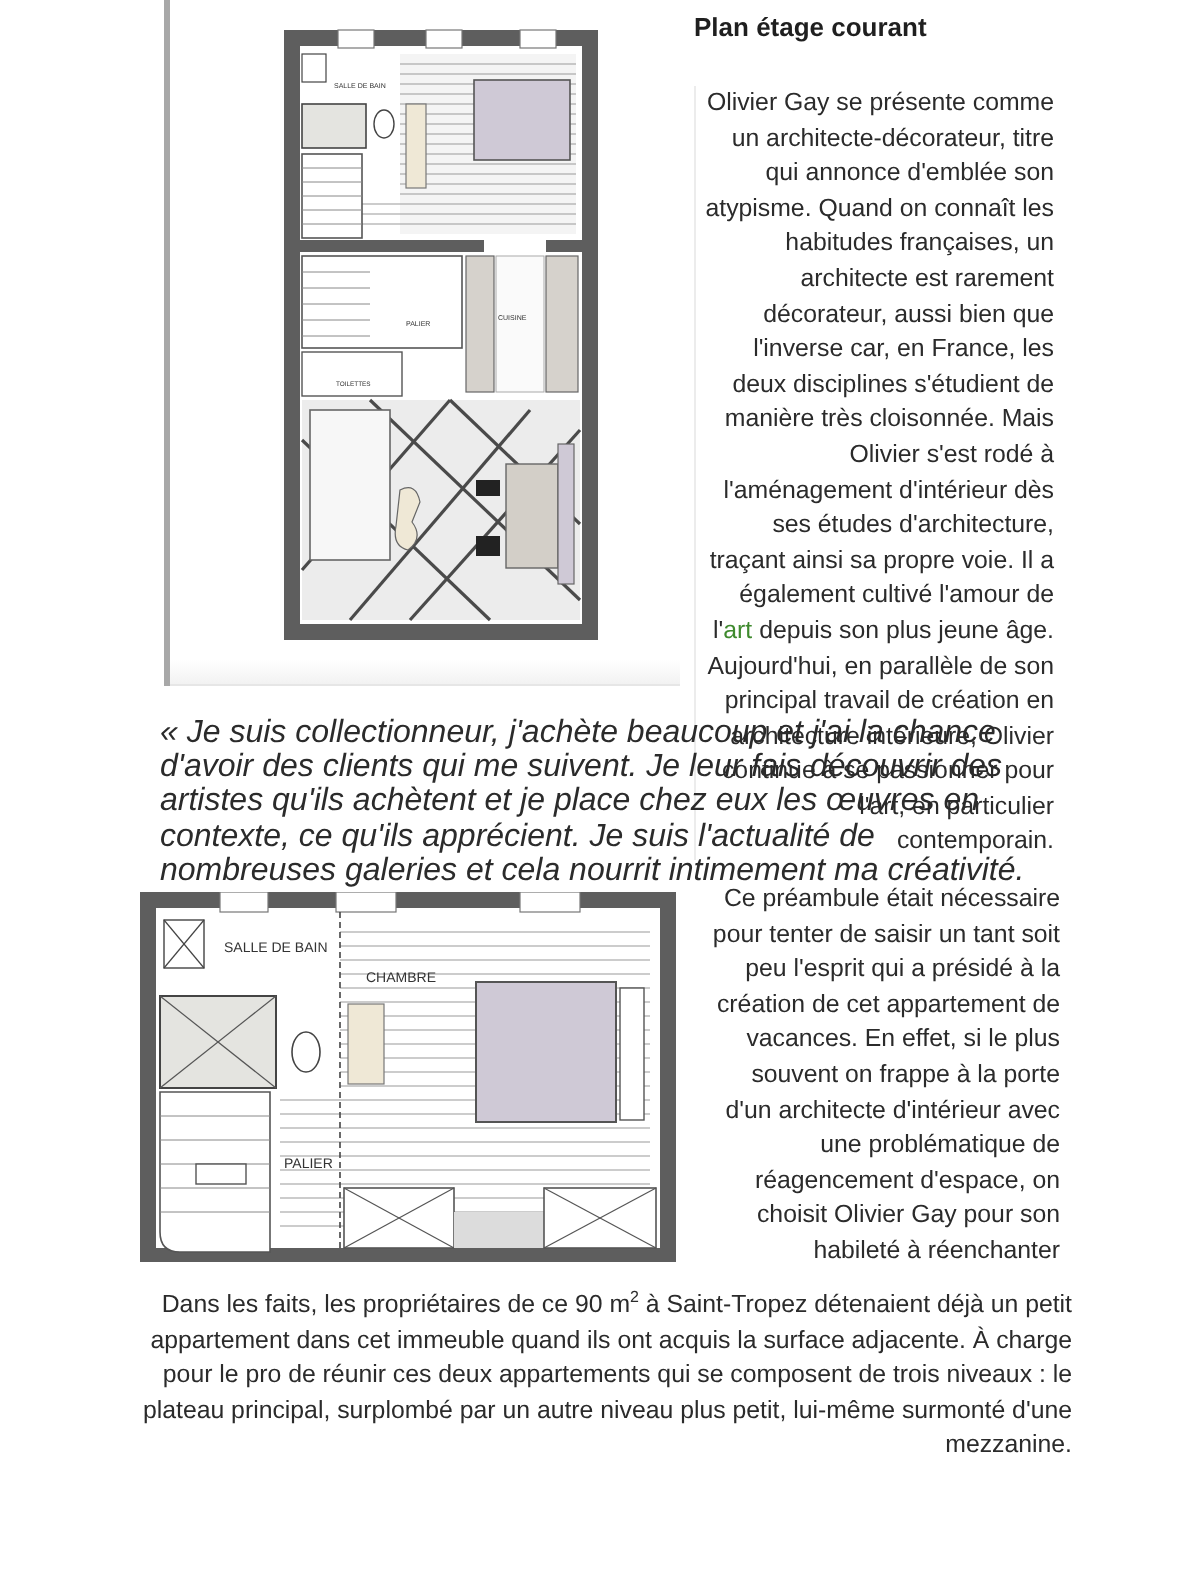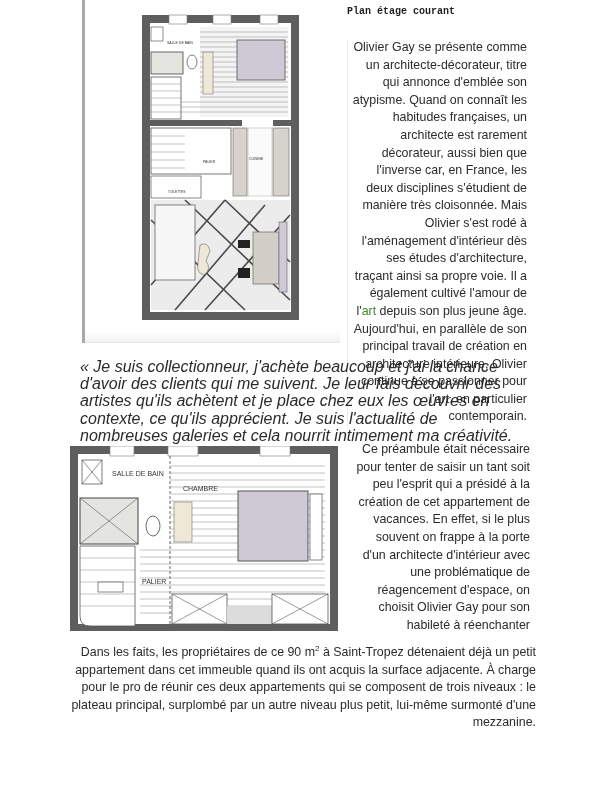--- a/index.html
+++ b/index.html
@@ -4,21 +4,21 @@
 <style>
   html, body { margin: 0; padding: 0; background: #ffffff; }
   body { width: 600px; height: 785px; overflow: hidden; position: relative;
          font-family: "Liberation Sans", sans-serif; color: #2b2b2b; }
   .fig1 { position: absolute; left: 82px; top: 0; width: 255px; height: 343px;
           border-left: 3px solid #a8a8a8; background: #ffffff; }
   .fig1 .shade { position: absolute; left: 0; right: 0; bottom: 0; height: 12px;
           background: linear-gradient(#ffffff, #f2f2f2); border-bottom: 1px solid #e6e6e6; }
   .side1 { position: absolute; left: 347px; top: 6px; width: 180px; }
   .side2 { position: absolute; left: 350px; top: 441px; width: 180px; }
-  h3 { font-size: 10px; font-weight: bold; margin: 0 0 22px 0; color: #1f1f1f; font-family: Liberation Mono, monospace; }
+  h3 { font-size: 13px; font-weight: bold; margin: 0 0 22px 0; color: #1f1f1f; }
   p { margin: 0; font-size: 12.4px; line-height: 17.6px; text-align: right; }
   .sidetext { border-left: 1px solid #ececec; padding-left: 3px; }
   .accent { color: #3f8a2e; }
   .quote { position: absolute; left: 80px; top: 358px; width: 445px;
            font-style: italic; font-size: 16px; line-height: 17.2px; }
   .fig2 { position: absolute; left: 70px; top: 446px; width: 270px; height: 190px; }
   .cont { position: absolute; left: 66px; top: 644px; width: 470px;
           font-size: 12.4px; line-height: 17.2px; }
   .cont p + p { margin-top: 3px; }
   sup { font-size: 8px; line-height: 0; }

